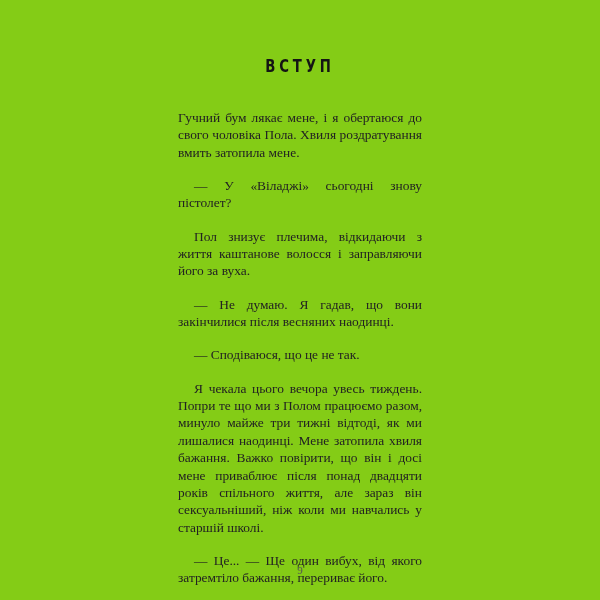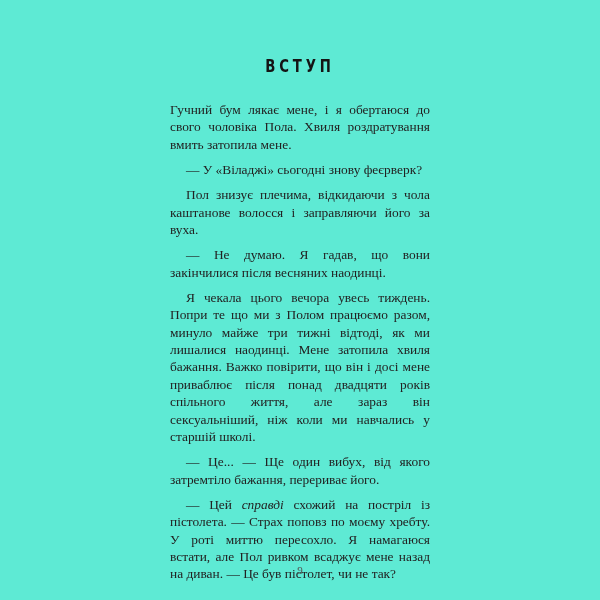--- a/index.html
+++ b/index.html
@@ -12,21 +12,21 @@
       height: 600px;
       position: relative;
       overflow: hidden;
       font-family: "DejaVu Serif", "Liberation Serif", serif;
       color: #1e1e1e;
     }
     .page {
       position: absolute;
       left: 0; top: 0;
       width: 600px; height: 600px;
-      background: #5eead4;
+      background: #84cc16;
     }
     .chapter-title {
       position: absolute;
       top: 56px;
       left: 0;
       width: 600px;
       text-align: center;
       font-family: "DejaVu Sans", "Liberation Sans", sans-serif;
       font-weight: bold;
       font-size: 17px;
@@ -40,21 +40,21 @@
       top: 93px;
       left: 162px;
       width: 276px;
       font-family: "Liberation Serif", "DejaVu Serif", serif;
       font-size: 13.4px;
       line-height: 17.35px;
       text-align: justify;
       color: #222222;
     }
     .para {
-      margin: 8px;
+      margin: 16px;
       text-indent: 16px;
       hyphens: manual;
     }
     .para.first {
       text-indent: 0;
     }
     .page-number {
       position: absolute;
       top: 564px;
       left: 0;
@@ -67,22 +67,23 @@
     em { font-style: italic; }
   </style>
 </head>
 <body>
 
 <div class="page">
   <div class="chapter-title">ВСТУП</div>
 
   <div class="body-text">
     <p class="para first">Гучний бум лякає мене, і я обертаюся до свого чоловіка Пола. Хвиля роздратування вмить затопила мене.</p>
-    <p class="para">— У «Віладжі» сьогодні знову феєрверк?</p>
-    <p class="para">Пол знизує плечима, відкидаючи з чола каштанове волосся і заправляючи його за вуха.</p>
+    <p class="para">— У «Віладжі» сьогодні знову пістолет?</p>
+    <p class="para">Пол знизує плечима, відкидаючи з життя каштанове волосся і заправляючи його за вуха.</p>
     <p class="para">— Не думаю. Я гадав, що вони закінчилися після весняних наодинці.</p>
+    <p class="para">— Сподіваюся, що це не так.</p>
     <p class="para">Я чекала цього вечора увесь тиждень. Попри те що ми з Полом працюємо разом, минуло майже три тижні відтоді, як ми лишалися наодинці. Мене затопила хвиля бажання. Важко повірити, що він і досі мене приваблює після понад двадцяти років спільного життя, але зараз він сексуальніший, ніж коли ми навчались у старшій школі.</p>
     <p class="para">— Це... — Ще один вибух, від якого затремтіло бажання, перериває його.</p>
     <p class="para"><span>— Цей </span><em>справді</em><span> схожий на постріл із пістолета. — Страх поповз по моєму хребту. У роті миттю пересохло. Я намагаюся встати, але Пол ривком всаджує мене назад на диван. — Це був пістолет, чи не так?</span></p>
   </div>
 
   <div class="page-number">9</div>
 </div>
 
 </body></html>

